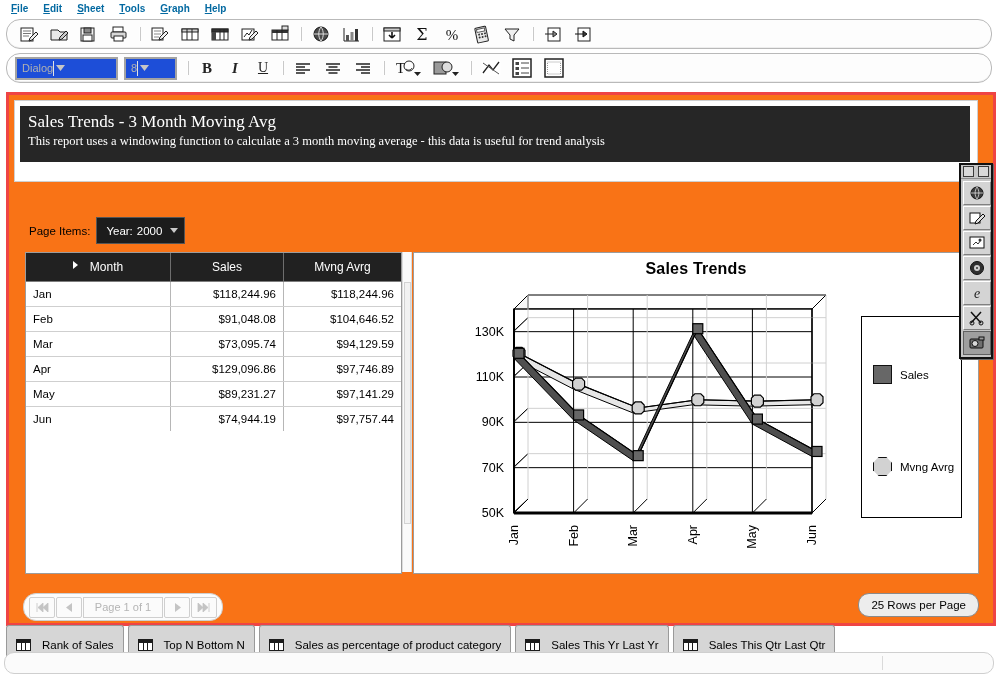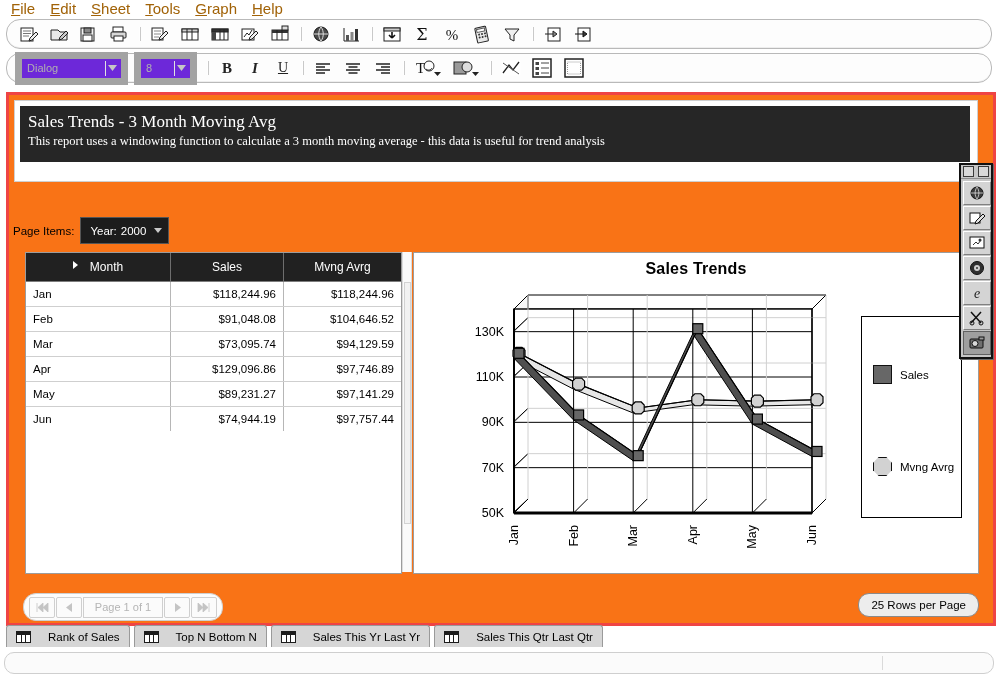--- a/index.html
+++ b/index.html
@@ -8,43 +8,43 @@
     width:998px;height:676px;overflow:hidden;
     background:#ffffff;
     font-family:"Liberation Sans", sans-serif;
     font-size:11px;color:#000;
     -webkit-font-smoothing:none;
   }
   .app{position:relative;width:998px;height:676px;background:#fff;}
 
   
   .menubar{height:17px;display:flex;align-items:center;padding-left:4px;background:#fff;}
-  .menu-item{padding:1px 8px 2px 7px;font-size:15px;color:#a16207;cursor:default;}
+  .menu-item{padding:1px 8px 2px 7px;font-size:10px;color:#0369a1;cursor:default;font-weight:bold;}
   .menu-item u{text-decoration:underline;}
 
   
   .tb-wrap{padding:2px 6px 0 6px;}
   .toolbar{
     height:28px;display:flex;align-items:center;
     border:1px solid #b9b9b9;border-radius:14px;
     background:#fdfdfd;padding:0 8px;gap:2px;
     box-shadow:inset 0 -1px 0 #eee;
   }
   .tbtn{
     width:26px;height:24px;display:flex;align-items:center;justify-content:center;
     cursor:default;border:1px solid transparent;border-radius:2px;
   }
   .tbtn svg{display:block;}
   .tsep{width:9px;height:16px;display:flex;align-items:center;justify-content:center;}
   .tsep i{display:block;width:1px;height:14px;background:#c9c9c9;border-left:1px solid #fff;}
 
   
   .combo{
-    height:19px;border:7px solid #a3a3a3;background:#6d28d9;
-    display:flex;align-items:center;justify-content:space-between;
+    height:19px;border:2px solid #a3a3a3;background:#1d4ed8;
+    display:flex;align-items:center;justify-content:flex-start;
     padding:0 2px 0 5px;color:#b0b0b0;font-size:11px;margin-right:4px;
   }
   .combo.font{width:92px;}
   .combo.size{width:42px;}
   .combo .arw{
     width:13px;height:15px;display:flex;align-items:center;justify-content:center;
     border-left:1px solid #e2e2e2;
   }
   .combo .arw svg{display:block;}
   .fbtn{width:26px;height:23px;display:flex;align-items:center;justify-content:center;
@@ -58,21 +58,21 @@
   .inner-border{position:absolute;left:5px;top:5px;width:962px;height:80px;border:1px solid #cfcfcf;background:#fff;}
 
   .titlebox{
     position:absolute;left:11px;top:11px;width:950px;height:56px;
     background:#262626;color:#fff;padding:4px 0 0 8px;box-sizing:border-box;
   }
   .title-main{font-family:"Liberation Serif", serif;font-size:17px;line-height:23px;color:#fff;}
   .title-sub{font-family:"Liberation Serif", serif;font-size:12.5px;line-height:17px;color:#fff;}
 
   
-  .pageitems{position:absolute;left:4px;top:122px;display:flex;align-items:center;}
+  .pageitems{position:absolute;left:20px;top:122px;display:flex;align-items:center;}
   .pi-label{font-size:11.5px;color:#000;margin-right:6px;}
   .pi-drop{
     background:#1c1c1c;color:#fff;height:25px;display:flex;align-items:center;
     padding:0 6px 0 9px;border:1px solid #555;font-size:11.5px;
   }
   .pi-drop .lbl{margin-right:4px;}
   .pi-drop .val{margin-right:8px;}
   .pi-drop .cv{width:0;height:0;border-left:4px solid transparent;border-right:4px solid transparent;border-top:5px solid #c9c9c9;}
 
   
@@ -122,23 +122,23 @@
         display:flex;align-items:center;justify-content:center;color:#b5b5b5;font-size:11px;padding:0 6px;}
   .rowsbtn{
     position:absolute;right:14px;top:498px;height:22px;
     border:1px solid #8a8a8a;border-radius:11px;background:#ededed;
     display:flex;align-items:center;padding:0 12px;font-size:11.5px;color:#000;
   }
 
   
   .tabs{position:absolute;left:6px;top:625px;display:flex;align-items:flex-end;gap:4px;}
   .tab{
-    height:21px;display:flex;align-items:center;gap:17px;
+    height:21px;display:flex;align-items:center;gap:11px;
     background:#d6d6d6;border:1px solid #9a9a9a;border-bottom:none;
-    border-radius:3px 3px 0 0;padding:0 9px;font-size:11.5px;color:#000;
+    border-radius:3px 3px 0 0;padding:8px 9px;font-size:11.5px;color:#000;
   }
   .tab.active{background:#414141;color:#fff;border-color:#2b2b2b;height:23px;}
   .tab .ticon{width:13px;height:10px;border:1px solid #1c1c1c;background:#fff;
     display:block;position:relative;}
   .tab .ticon:before{content:"";position:absolute;left:0;top:0;right:0;height:3px;background:#1c1c1c;}
   .tab .ticon:after{content:"";position:absolute;left:4px;top:3px;width:1px;bottom:0;background:#1c1c1c;
     box-shadow:4px 0 0 #1c1c1c;}
   .tab.active .ticon{background:#fff;border-color:#fff;}
 
   
@@ -667,20 +667,24 @@
     <div class="tab">
       <span class="ticon"></span>
       <span>Rank of Sales</span>
     </div>
     <div class="tab">
       <span class="ticon"></span>
       <span>Top N Bottom N</span>
     </div>
     <div class="tab">
       <span class="ticon"></span>
+      <span>Sales as percentage of product category</span>
+    </div>
+    <div class="tab">
+      <span class="ticon"></span>
       <span>Sales This Yr Last Yr</span>
     </div>
     <div class="tab">
       <span class="ticon"></span>
       <span>Sales This Qtr Last Qtr</span>
     </div>
   </div>
 
   <div class="statusbar">
     <div class="seg1"></div>

